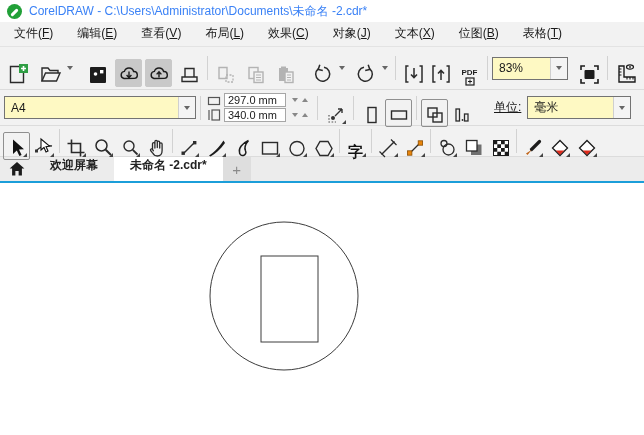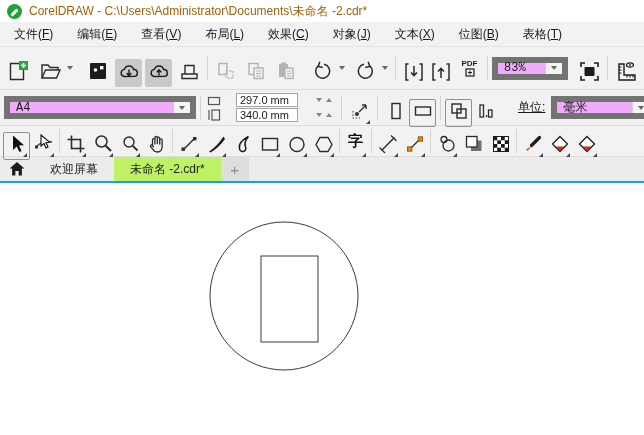--- a/index.html
+++ b/index.html
@@ -7,62 +7,62 @@
   body {
     font-family: "Liberation Sans", "DejaVu Sans", sans-serif;
     font-size: 12px; color:#1a1a1a; background:#fff;
   }
   svg { display:block; }
 
   
   .titlebar { height:22px; background:#ffffff; display:flex; align-items:center; padding-left:7px; gap:7px; }
   .logo { width:15px; height:15px; border-radius:50%; background:#21a038; position:relative; flex:0 0 auto; }
   .logo::after { content:""; position:absolute; left:3px; top:7px; width:9px; height:3px; background:#fff; border-radius:2px; transform:rotate(-45deg); }
-  .title-text { font-size:12px; color:#a16207; white-space:nowrap; }
-
-  
-  .menubar { height:25px; background:#f2f2f2; display:flex; align-items:center; padding:0 2px; border-bottom:1px solid #e3e3e3; }
+  .title-text { font-size:12px; color:#3b82f6; white-space:nowrap; }
+
+  
+  .menubar { height:25px; background:#f2f2f2; display:flex; padding:0 2px; border-bottom:1px solid #e3e3e3; }
   .menu-item { padding:3px 12px; cursor:default; white-space:nowrap; }
   .menu-item u { text-decoration:underline; }
 
   
   .tbar { background:#f2f2f2; display:flex; align-items:center; }
   .tb1 { height:43px; padding:0 4px; border-bottom:1px solid #dcdcdc; }
   .tb2 { height:36px; padding:0 4px; border-bottom:1px solid #dcdcdc; }
   .tb3 { height:31px; padding:0 3px; border-bottom:1px solid #dcdcdc; }
-  .tbtn { width:27px; height:28px; display:flex; align-items:flex-start; justify-content:center; position:relative; border:1px solid transparent; border-radius:2px; flex:0 0 auto;margin-top:10px; }
+  .tbtn { width:27px; height:28px; display:flex; align-items:flex-end; justify-content:center; position:relative; border:1px solid transparent; border-radius:2px; flex:0 0 auto;margin-top:10px; }
   .tbtn.pressed { background:#c9c9c9; border-color:#c9c9c9; }
   .tbtn.sel { border-color:#8f8f8f; }
   .sep { width:1px; height:24px; background:#d2d2d2; margin:0 4px; flex:0 0 auto; }
   .caretbtn { width:12px; height:28px; display:flex; align-items:center; justify-content:center; flex:0 0 auto; }
   .caret { width:0; height:0; border-left:3.5px solid transparent; border-right:3.5px solid transparent; border-top:4px solid #666; }
   .fly::after { content:""; position:absolute; right:2px; bottom:2px; border-style:solid; border-width:0 0 4px 4px; border-color:transparent transparent #444 transparent; }
 
   
-  .combo { height:23px; background:#f0abfc; border:6px solid #737373; display:flex; align-items:center; flex:0 0 auto;font-family:Liberation Mono, monospace; }
+  .combo { height:23px; background:#fef9c3; border:1px solid #737373; display:flex; align-items:center; flex:0 0 auto; }
   .combo .cval { flex:1; padding:0 6px; white-space:nowrap; overflow:hidden; }
   .combo .cdrop { width:17px; height:100%; border-left:1px solid #cfcfcf; display:flex; align-items:center; justify-content:center; background:#f4f4f4; }
 
   
-  .sizegrp { display:flex; align-items:center; gap:15px; margin:0 2px; flex:0 0 auto; }
+  .sizegrp { display:flex; align-items:center; gap:3px; margin:0 2px; flex:0 0 auto; }
   .sizeicons { display:flex; flex-direction:column; gap:2px; }
   .sizefields { display:flex; flex-direction:column; gap:1px; }
   .sizefield { width:62px; height:14px; background:#fff; border:1px solid #a6a6a6; font-size:11px; padding:0 3px; display:flex; align-items:center; }
   .spincol { display:flex; flex-direction:column; gap:3px; }
   .spinrow { display:flex; gap:4px; align-items:center; height:12px; padding:0 3px; }
   .spin-dn { width:0;height:0;border-left:3px solid transparent;border-right:3px solid transparent;border-top:4px solid #888; }
   .spin-up { width:0;height:0;border-left:3px solid transparent;border-right:3px solid transparent;border-bottom:4px solid #888; }
 
   .units-label { margin:0 6px 0 19px; white-space:nowrap;text-decoration:underline; }
 
   
   .tabbar { height:24px; background:#ececec; display:flex; align-items:stretch; }
   .tab-home { width:34px; display:flex; align-items:center; justify-content:center; }
-  .tab { display:flex; align-items:center; padding:0 16px; white-space:nowrap; color:#222; }
-  .tab.active { background:#bef264; }
+  .tab { display:flex; align-items:flex-start; padding:0 16px; white-space:nowrap; color:#222;font-weight:bold; }
+  .tab.active { background:#ffffff; }
   .tab-new { width:28px; display:flex; align-items:center; justify-content:center; background:#dedede; color:#8a8a8a; font-size:15px; }
   .tab-underline { height:2px; background:#1b9ed9; }
 
   
   .canvas { position:relative; height:252px; background:#ffffff; }
 </style>
 </head>
 <body>
 
 <div class="titlebar">

